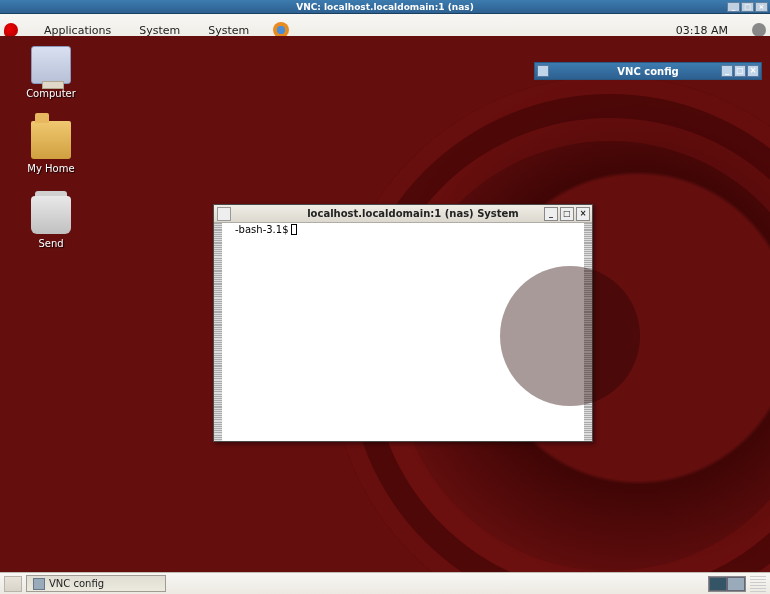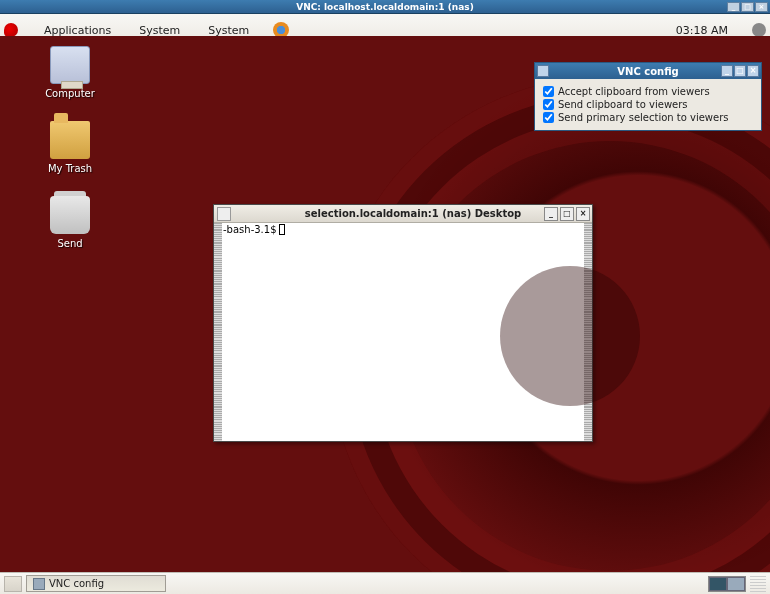--- a/index.html
+++ b/index.html
@@ -40,21 +40,21 @@
   content: ""; position: absolute; right: -120px; top: 40px; width: 560px; height: 560px;
   border-radius: 50%; background: radial-gradient(circle at 55% 45%, rgba(60,4,4,0) 35%, rgba(60,4,4,0.9) 36%, rgba(60,4,4,0) 60%);
   box-shadow: inset 0 0 0 18px rgba(120,18,18,0.6), inset 0 0 0 42px rgba(60,4,4,0.6), inset 0 0 0 65px rgba(120,18,18,0.4);
 }
 .desktop-bg::after {
   content: ""; position: absolute; right: 130px; top: 230px; width: 140px; height: 140px;
   border-radius: 50%; background: rgba(40,3,3,0.4);
 }
 
 
-.desktop-icons { position: absolute; top: 10px; left: 30px; display: flex; flex-direction: column; gap: 22px; }
+.desktop-icons { position: absolute; top: 10px; left: 11px; display: flex; flex-direction: column; gap: 22px; }
 .dicon { width: 80px; text-align: center; color: #fff; font-size: 10px; text-shadow: 1px 1px 1px rgba(0,0,0,0.8); cursor: pointer; }
 .dicon .glyph { width: 40px; height: 38px; margin: 0 auto 4px; }
 .computer-glyph { background: linear-gradient(#d8e0f0,#b8c0d8); border: 1px solid #8899bb; border-radius: 3px; position: relative; }
 .computer-glyph::after { content:""; position: absolute; bottom:-6px; left:10px; width:20px; height:6px; background:#e0d8c8; border:1px solid #b0a890; }
 .home-glyph { background: linear-gradient(#f0c870,#d0a040); border-radius: 2px 2px 3px 3px; position: relative; }
 .home-glyph::before { content:""; position:absolute; top:-8px; left:4px; width:14px; height:10px; background:#e8b860; border-radius:2px 2px 0 0; }
 .trash-glyph { background: linear-gradient(#e8e8e8,#c0c0c0); border-radius: 4px 4px 6px 6px; position:relative; }
 .trash-glyph::before { content:""; position:absolute; top:-5px; left:4px; right:4px; height:5px; background:#d0d0d0; border-radius:3px 3px 0 0; }
 
 
@@ -67,21 +67,21 @@
   height: 18px; background: linear-gradient(#f0ede6,#dcd8cf);
   border-bottom: 1px solid #b0ada4; display: flex; align-items: center;
   font-size: 10px; font-weight: bold; color: #222; position: relative;
 }
 .win .titlebar .title { flex: 1; text-align: center; }
 .win .wicon { width: 14px; height: 14px; margin: 0 3px; border: 1px solid #999; background: #eee; font-size: 9px; text-align: center; line-height: 12px; }
 .win .tbuttons { position: absolute; right: 2px; display: flex; gap: 2px; }
 .win .tbuttons .tb { width: 14px; height: 14px; border: 1px solid #888; background: #eee; font-size: 8px; text-align:center; line-height:12px; cursor:pointer; }
 
 
-.xterm-body { font-family: "DejaVu Sans Mono", monospace; font-size: 10px; color:#000; padding: 1px 1px; background:#fff; border-left: 8px solid; border-right: 8px solid; border-image: repeating-linear-gradient(#aaa 0 1px,#ddd 1px 2px) 8; height: calc(100% - 18px); }
+.xterm-body { font-family: "DejaVu Sans Mono", monospace; font-size: 10px; color:#000; padding: 1px 13px; background:#fff; border-left: 8px solid; border-right: 8px solid; border-image: repeating-linear-gradient(#aaa 0 1px,#ddd 1px 2px) 8; height: calc(100% - 18px); }
 .cursor-box { display: inline-block; width: 6px; height: 11px; border: 1px solid #000; vertical-align: text-bottom; margin-left: 2px; }
 
 
 .vnc-config {
   position: absolute; top: 26px; right: 8px; width: 228px;
   border: 1px solid #2a5880; background: #ece9e2;
 }
 .vnc-config .vnc-tb {
   height: 16px; background: linear-gradient(#3d7cb0,#2d6090); color:#fff;
   font-size: 10px; font-weight: bold; display:flex; align-items:center; justify-content:center; position:relative;
@@ -138,32 +138,32 @@
 
   <div class="desktop-bg">
 
     <div class="desktop-icons">
       <div class="dicon">
         <div class="glyph computer-glyph"></div>
         <span>Computer</span>
       </div>
       <div class="dicon">
         <div class="glyph home-glyph"></div>
-        <span>My Trash</span>
+        <span>My Home</span>
       </div>
       <div class="dicon">
         <div class="glyph trash-glyph"></div>
         <span>Send</span>
       </div>
     </div>
 
     <div class="win" style="left:213px; top:168px; width:380px; height:238px;">
       <div class="titlebar">
         <div class="wicon"></div>
-        <div class="title">selection.localdomain:1 (nas) Desktop</div>
+        <div class="title">localhost.localdomain:1 (nas) System</div>
         <div class="tbuttons">
           <div class="tb">_</div>
           <div class="tb">□</div>
           <div class="tb">×</div>
         </div>
       </div>
       <div class="xterm-body">
         <span>-bash-3.1$</span><span class="cursor-box"></span>
       </div>
     </div>
@@ -171,34 +171,20 @@
     <div class="vnc-config">
       <div class="vnc-tb">
         <div class="left-ico"></div>
         <span>VNC config</span>
         <div class="rbtns">
           <div>_</div>
           <div>□</div>
           <div>×</div>
         </div>
       </div>
-      <div class="opts">
-        <label class="opt">
-          <input type="checkbox" checked="" style="">
-          <span>Accept clipboard from viewers</span>
-        </label>
-        <label class="opt">
-          <input type="checkbox" checked="" style="">
-          <span>Send clipboard to viewers</span>
-        </label>
-        <label class="opt">
-          <input type="checkbox" checked="" style="">
-          <span>Send primary selection to viewers</span>
-        </label>
-      </div>
     </div>
 
   </div>
 
   <div class="bottom-panel">
     <div class="show-desktop"></div>
     <div class="task active">
       <span style="width:12px;height:12px;background:#9ab;border:1px solid #678;"></span>
       <span>VNC config</span>
     </div>

